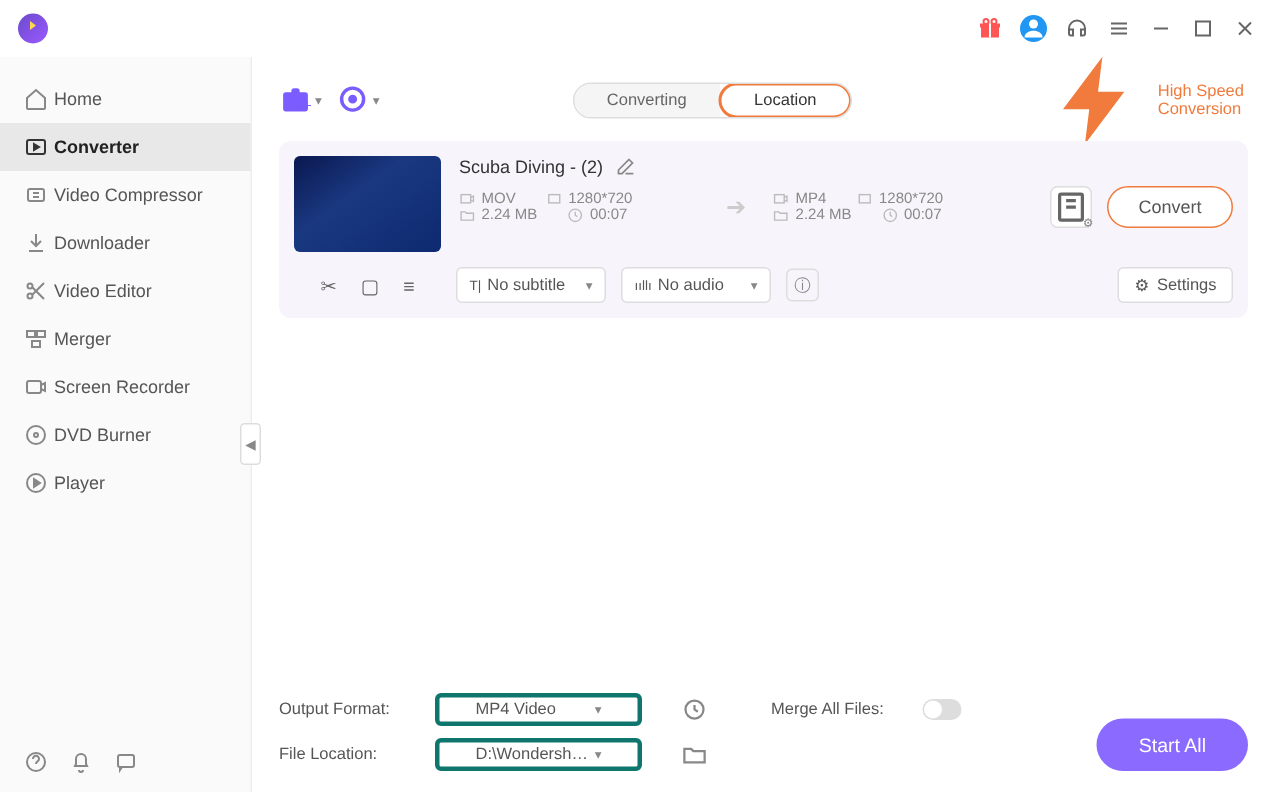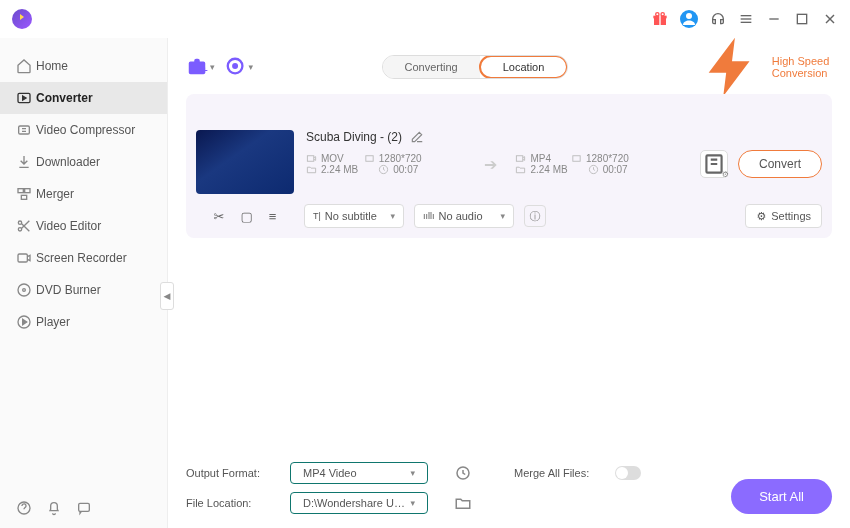--- a/index.html
+++ b/index.html
@@ -23,21 +23,21 @@
 .sb-bicon { width: 16px; height: 16px; cursor: pointer; display: flex; align-items: center; justify-content: center; }
 .content { flex: 1; padding: 10px 18px 14px 18px; display: flex; flex-direction: column; }
 .topbar { display: flex; align-items: center; gap: 10px; height: 38px; }
 .add-btn { display: flex; align-items: center; gap: 2px; cursor: pointer; color: #7b5cff; font-size: 18px; }
 .tabs { margin-left: auto; margin-right: auto; display: flex; border: 1px solid #ddd; border-radius: 14px; overflow: hidden; height: 24px; }
 .tab { padding: 3px 22px; font-size: 11px; color: #666; cursor: pointer; display: flex; align-items: center; }
 .tab.active { background: #fff; border: 2px solid #f07b3c; border-radius: 14px; color: #333; margin: -1px; }
 .tab:not(.active) { background: #f5f5f5; }
 .hsc { display: flex; align-items: center; gap: 5px; color: #f07b3c; font-size: 11px; cursor: pointer; }
 .file-card { background: #f7f4fb; border-radius: 8px; margin-top: 8px; padding: 10px; }
-.fc-row1 { display: flex; gap: 12px; align-items: flex-start; margin-top: 26px; }
+.fc-row1 { display: flex; gap: 12px; align-items: flex-start; }
 .thumb { width: 98px; height: 64px; background: linear-gradient(145deg, #0a1850, #1a3880 40%, #0d2a70); border-radius: 4px; position: relative; }
 .fc-info { flex: 1; }
 .fc-title { display: flex; align-items: center; gap: 8px; font-size: 12px; color: #333; margin-bottom: 6px; }
 .edit-ic { width: 14px; height: 14px; color: #888; cursor: pointer; }
 .fc-meta { display: flex; align-items: center; gap: 24px; }
 .meta-col { display: flex; flex-direction: column; gap: 0; width: 160px; justify-content: space-between; }
 .meta-row { display: flex; gap: 20px; }
 .meta-item { display: flex; align-items: center; gap: 4px; font-size: 10px; color: #888; }
 .mi-icon { width: 11px; height: 11px; color: #bbb; }
 .arrow-ic { color: #ccc; font-size: 16px; margin: 0 -6px; }
@@ -50,21 +50,21 @@
 .tool-ic { cursor: pointer; }
 .dd { background: #fff; border: 1px solid #ddd; border-radius: 4px; padding: 3px 8px; font-size: 11px; color: #555; display: flex; align-items: center; gap: 4px; cursor: pointer; height: 24px; }
 .dd.sub { width: 100px; }
 .dd.aud { width: 100px; }
 .dd::after { content: '▾'; margin-left: auto; font-size: 9px; color: #888; }
 .info-circ { width: 22px; height: 22px; border: 1px solid #ddd; border-radius: 4px; display: flex; align-items: center; justify-content: center; font-size: 11px; color: #888; cursor: pointer; }
 .settings-btn { margin-left: auto; padding: 3px 10px; border: 1px solid #ddd; background: #fff; border-radius: 4px; font-size: 11px; color: #555; display: flex; align-items: center; gap: 5px; cursor: pointer; height: 24px; }
 .footer { margin-top: auto; display: flex; flex-direction: column; gap: 8px; padding-top: 10px; }
 .frow { display: flex; align-items: center; gap: 26px; font-size: 11px; color: #555; }
 .flabel { width: 78px; }
-.fdd { width: 138px; background: #fff; border: 1px solid #0f766e; border-radius: 4px; padding: 3px 12px; display: flex; align-items: center; height: 22px; font-size: 11px; }
+.fdd { width: 138px; background: #fff; border: 3px solid #0f766e; border-radius: 4px; padding: 3px 24px; display: flex; align-items: center; height: 22px; font-size: 11px; }
 .fdd::after { content: '▾'; margin-left: auto; font-size: 9px; color: #888; }
 .ficon { width: 18px; height: 18px; color: #888; cursor: pointer; display: flex; align-items: center; justify-content: center; }
 .merge-lbl { margin-left: 16px; }
 .toggle { width: 26px; height: 14px; background: #ddd; border-radius: 7px; position: relative; cursor: pointer; }
 .toggle::after { content: ''; position: absolute; left: 1px; top: 1px; width: 12px; height: 12px; background: #fff; border-radius: 50%; }
 .start-all { margin-left: auto; padding: 10px 28px; background: #8b6bff; color: #fff; border: none; border-radius: 20px; font-size: 13px; cursor: pointer; align-self: flex-end; }
 svg { width: 100%; height: 100%; }
 </style>
 </head>
 <body>
@@ -150,36 +150,36 @@
       <span class="sb-icon">
           <svg viewBox="0 0 24 24" fill="none" stroke="currentColor" stroke-width="2">
             <path d="M12 3v12m-5-5l5 5 5-5M5 20h14"></path>
           </svg>
         </span>
       <span>Downloader</span>
     </div>
     <div class="sidebar-item">
       <span class="sb-icon">
           <svg viewBox="0 0 24 24" fill="none" stroke="currentColor" stroke-width="2">
+            <circle cx="6" cy="7" r="2.5"></circle>
+            <circle cx="6" cy="17" r="2.5"></circle>
+            <path d="M8.5 8.5L20 20M8.5 15.5L20 4"></path>
+          </svg>
+        </span>
+      <span>Video Editor</span>
+    </div>
+    <div class="sidebar-item">
+      <span class="sb-icon">
+          <svg viewBox="0 0 24 24" fill="none" stroke="currentColor" stroke-width="2">
             <rect x="3" y="4" width="8" height="6"></rect>
             <rect x="13" y="4" width="8" height="6"></rect>
             <rect x="8" y="14" width="8" height="6"></rect>
           </svg>
         </span>
       <span>Merger</span>
-    </div>
-    <div class="sidebar-item">
-      <span class="sb-icon">
-          <svg viewBox="0 0 24 24" fill="none" stroke="currentColor" stroke-width="2">
-            <circle cx="6" cy="7" r="2.5"></circle>
-            <circle cx="6" cy="17" r="2.5"></circle>
-            <path d="M8.5 8.5L20 20M8.5 15.5L20 4"></path>
-          </svg>
-        </span>
-      <span>Video Editor</span>
     </div>
     <div class="sidebar-item">
       <span class="sb-icon">
           <svg viewBox="0 0 24 24" fill="none" stroke="currentColor" stroke-width="2">
             <rect x="3" y="6" width="14" height="12" rx="2"></rect>
             <path d="M17 10l4-2v8l-4-2"></path>
           </svg>
         </span>
       <span>Screen Recorder</span>
     </div>

